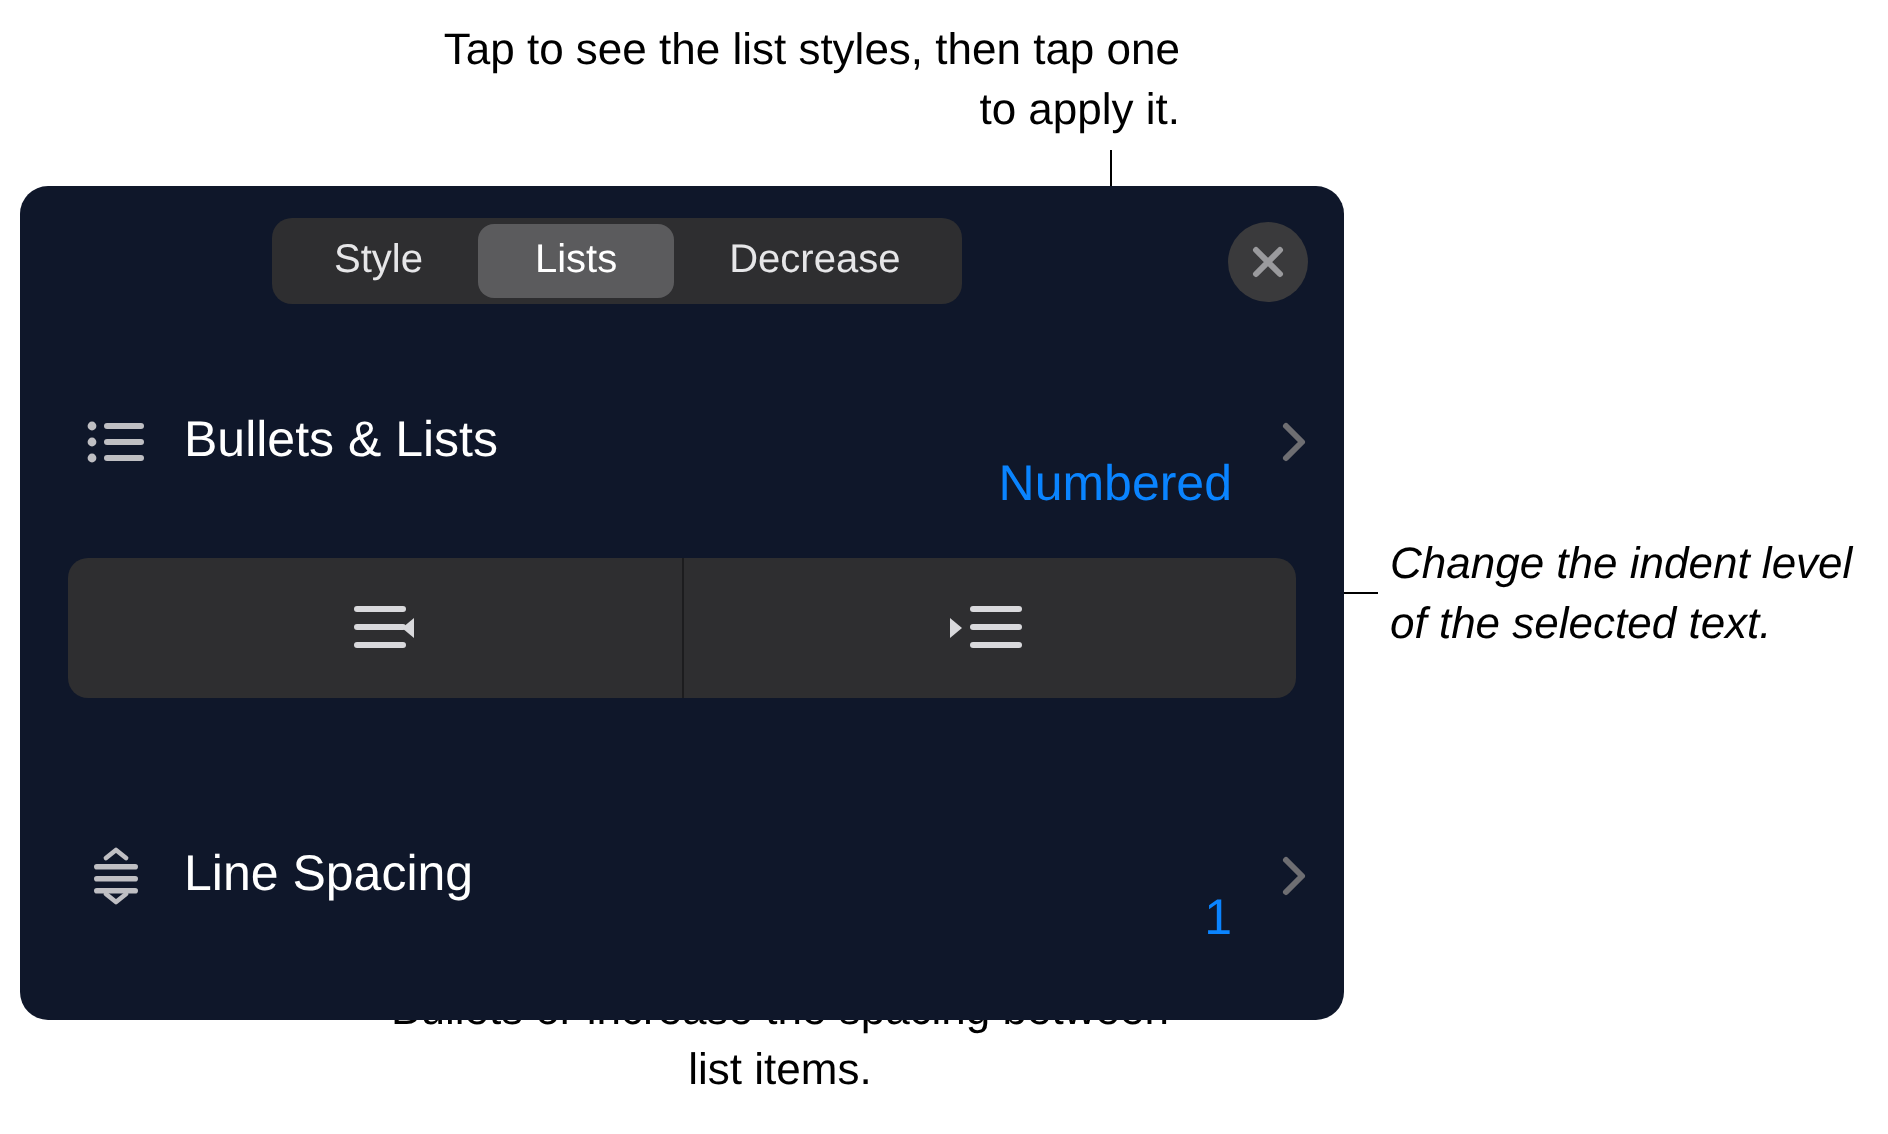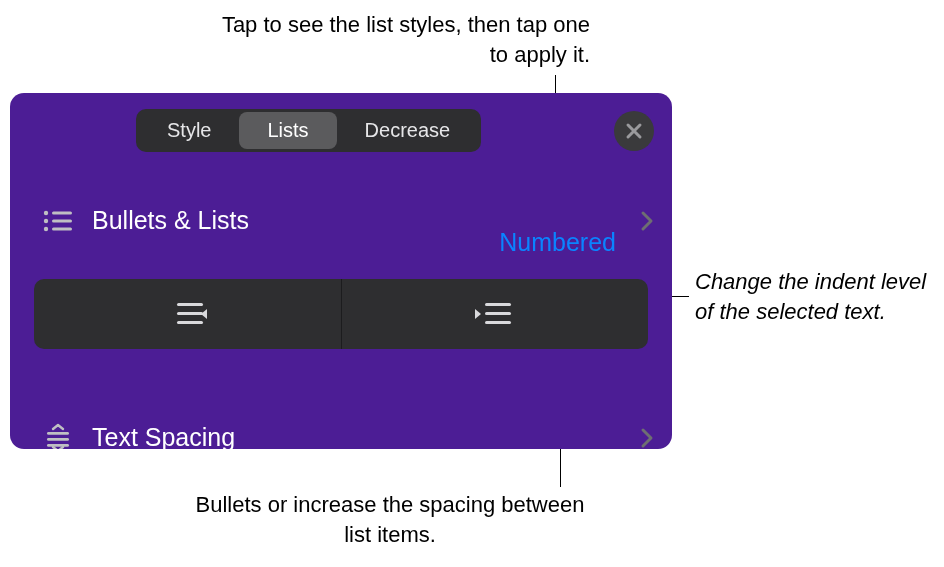--- a/index.html
+++ b/index.html
@@ -32,22 +32,22 @@
       width: 1px; height: 69px; left: 671px;
     }
     .line-right-cap-top { top: 262px; }
     .line-bottom { width: 1px; height: 72px; left: 560px; top: 415px; }
 
     .panel {
       position: absolute;
       left: 10px;
       top: 93px;
       width: 662px;
-      height: 356px;
-      background: #4c1d95;
+      height: 417px;
+      background: #0f172a;
       border-radius: 14px;
       padding: 0;
       overflow: hidden;
     }
 
     .panel-header {
       display: flex;
       align-items: center;
       padding: 16px 18px 14px 18px;
       gap: 14px;
@@ -212,21 +212,21 @@
   <div class="row" style="padding-top:30px;">
     <span class="row-icon">
       <svg width="30" height="30" viewBox="0 0 30 30">
         <path d="M10 3 L15 -1 L20 3" stroke="#bfbfc3" stroke-width="2.4" fill="none" stroke-linecap="round" stroke-linejoin="round" transform="translate(0,3)"></path>
         <rect x="4" y="9" width="22" height="2.8" rx="1.4" fill="#bfbfc3"></rect>
         <rect x="4" y="15" width="22" height="2.8" rx="1.4" fill="#bfbfc3"></rect>
         <rect x="4" y="21" width="22" height="2.8" rx="1.4" fill="#bfbfc3"></rect>
         <path d="M10 27 L15 31 L20 27" stroke="#bfbfc3" stroke-width="2.4" fill="none" stroke-linecap="round" stroke-linejoin="round" transform="translate(0,-3)"></path>
       </svg>
     </span>
-    <span class="row-label">Text Spacing</span>
+    <span class="row-label">Line Spacing</span>
     <span class="row-value">1</span>
     <span class="chevron">
       <svg width="14" height="22" viewBox="0 0 14 22">
         <path d="M3 3 L11 11 L3 19" stroke="#6e6e72" stroke-width="3" fill="none" stroke-linecap="round" stroke-linejoin="round"></path>
       </svg>
     </span>
   </div>
 
 </div>
 

